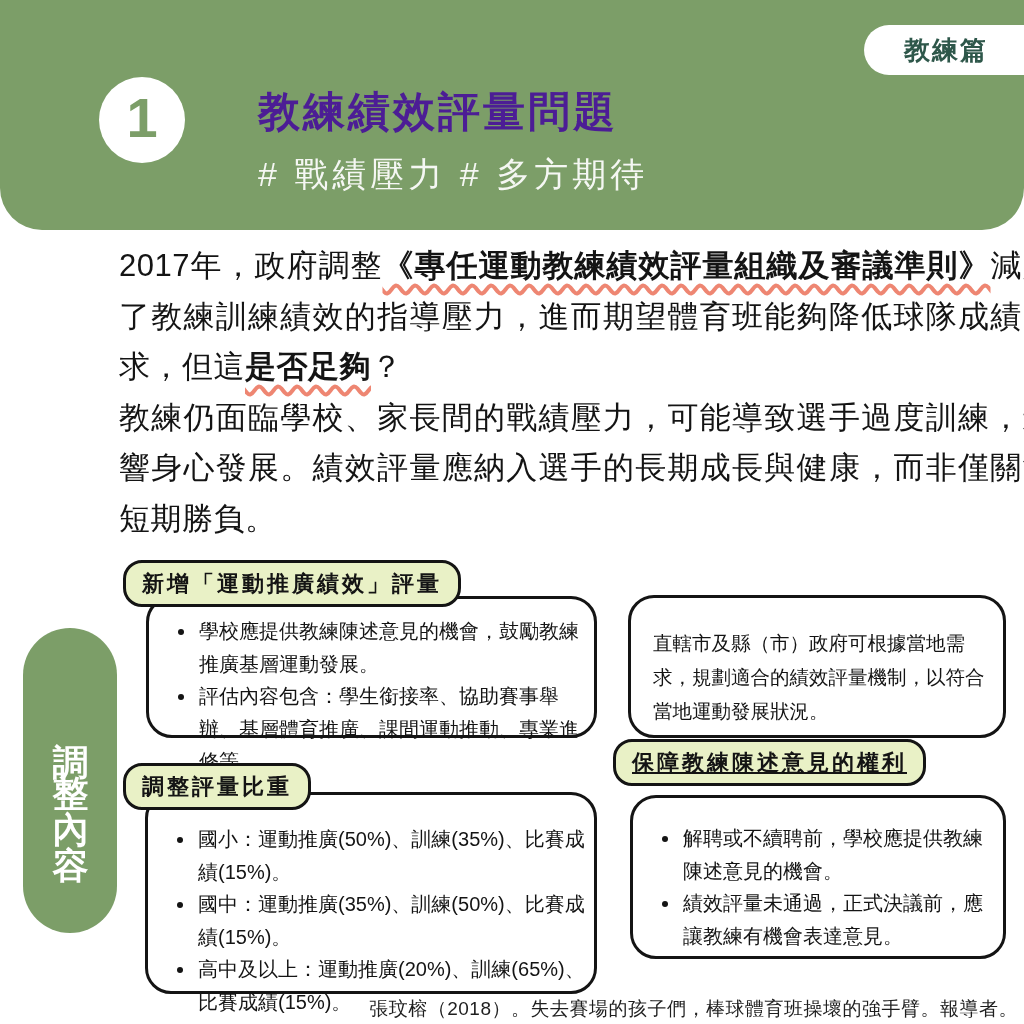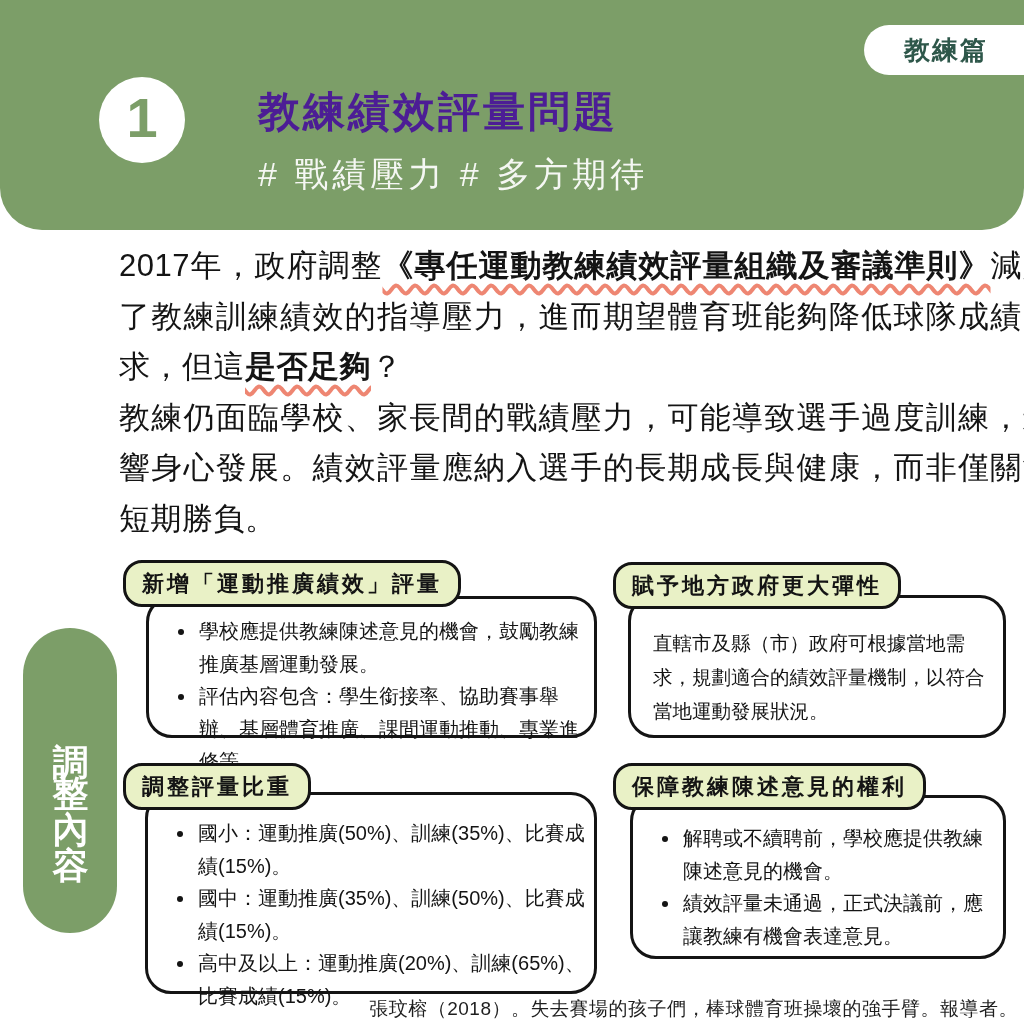--- a/index.html
+++ b/index.html
@@ -84,24 +84,24 @@
   .card-body {
     position:absolute; z-index:2;
     background:#ffffff; border:3px solid #141414; border-radius:26px;
     font-size:20px; line-height:32.5px; color:#141414;
   }
   .card-body ul { list-style:disc outside; margin:0; padding-left:22px; }
   .card-body li { padding-left:2px; }
   .lbl-1 { left:123px; top:560px; }
   .lbl-2 { left:613px; top:562px; }
   .lbl-3 { left:123px; top:763px; }
-  .lbl-4 { left:613px; top:763px; }
+  .lbl-4 { left:613px; top:739px;text-decoration:underline; }
   .body-1 { left:146px; top:596px; width:451px; height:142px; padding:16px 10px 8px 26px; }
   .body-2 { left:628px; top:595px; width:378px; height:143px; padding:28px 14px 8px 22px; font-size:19.5px; line-height:34px; }
-  .body-3 { left:145px; top:792px; width:452px; height:202px; padding:22px 8px 8px 26px; }
+  .body-3 { left:145px; top:792px; width:452px; height:202px; padding:28px 8px 8px 26px; }
   .body-4 { left:630px; top:795px; width:376px; height:164px; padding:24px 4px 8px 26px; }
 
   
   .footer {
     position:absolute; right:6px; top:996px;
     font-size:19px; color:#1e1e1e; letter-spacing:0.5px;
   }
 </style>
 </head>
 <body>
@@ -130,21 +130,20 @@
   </div>
 
   <div class="card-label lbl-1">新增「運動推廣績效」評量</div>
   <div class="card-body body-1">
     <ul>
       <li>學校應提供教練陳述意見的機會，鼓勵教練推廣基層運動發展。</li>
       <li>評估內容包含：學生銜接率、協助賽事舉辦、基層體育推廣、課間運動推動、專業進修等。</li>
     </ul>
   </div>
 
-  <div class="card-label lbl-2">賦予地方政府更大彈性</div>
   <div class="card-body body-2">
     <div>直轄市及縣（市）政府可根據當地需求，規劃適合的績效評量機制，以符合當地運動發展狀況。</div>
   </div>
 
   <div class="card-label lbl-3">調整評量比重</div>
   <div class="card-body body-3">
     <ul>
       <li>國小：運動推廣(50%)、訓練(35%)、比賽成績(15%)。</li>
       <li>國中：運動推廣(35%)、訓練(50%)、比賽成績(15%)。</li>
       <li>高中及以上：運動推廣(20%)、訓練(65%)、比賽成績(15%)。</li>

